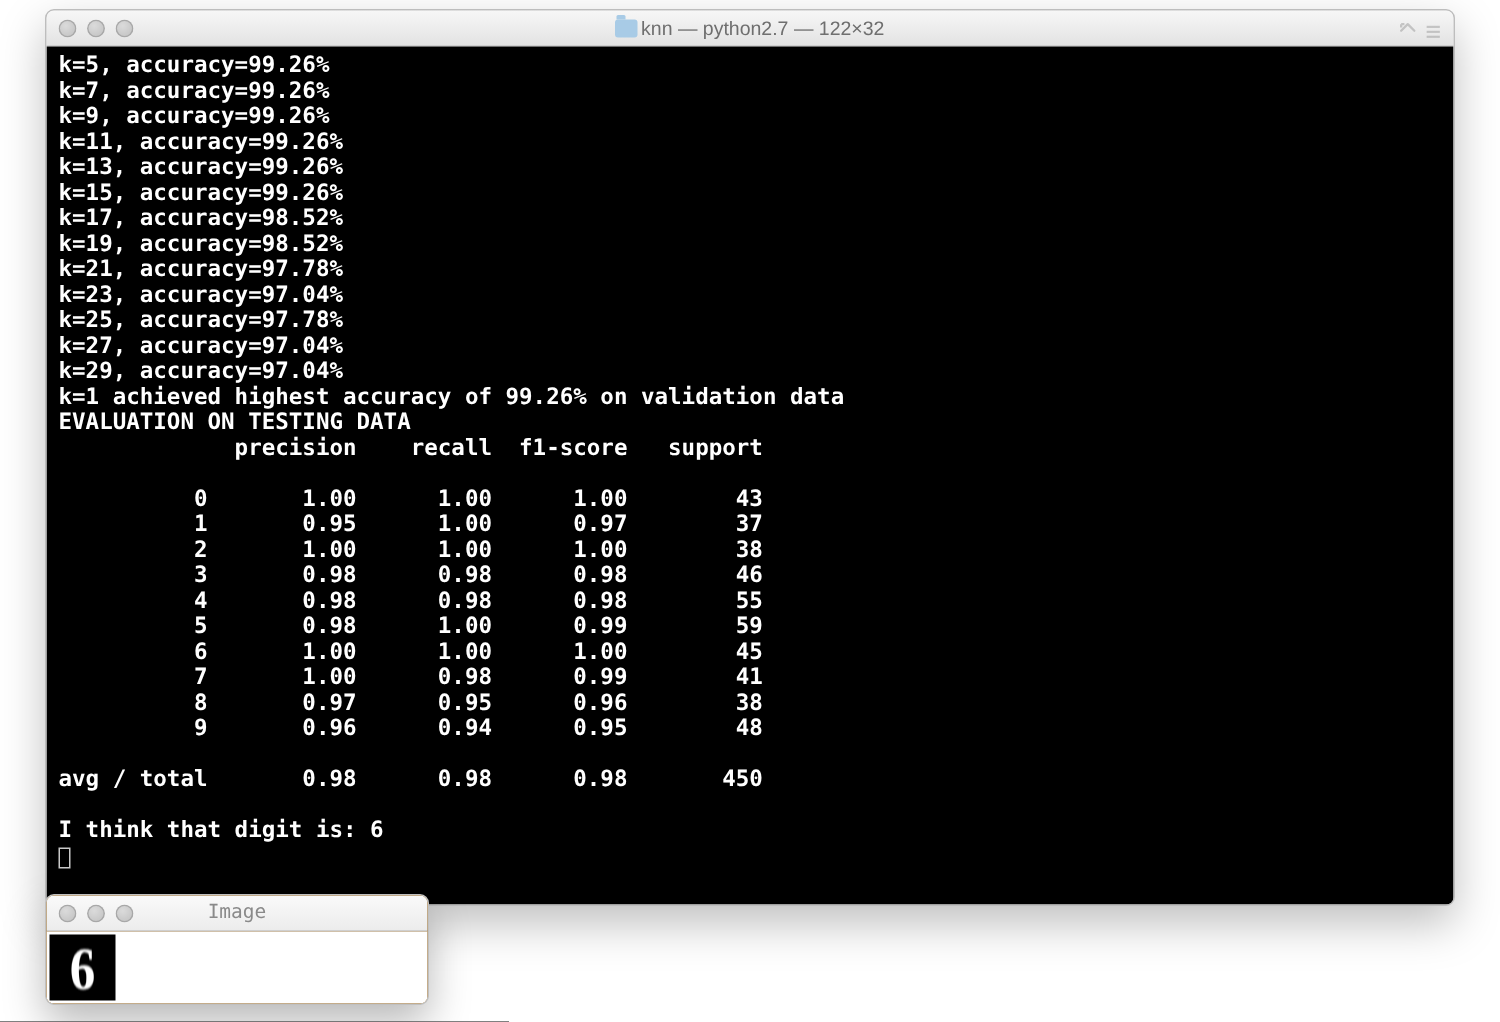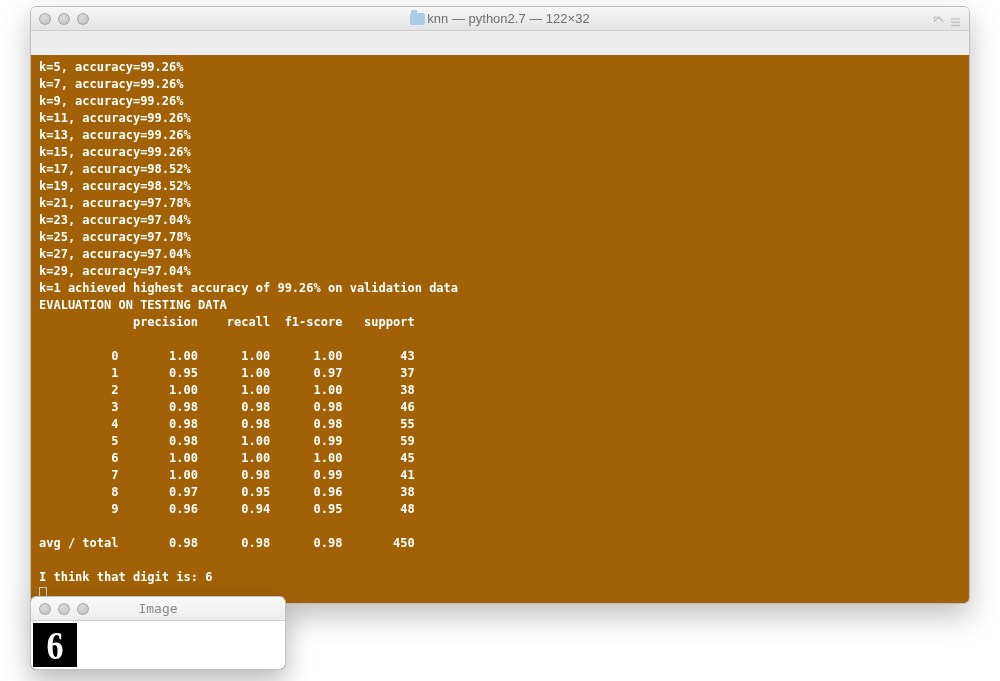--- a/index.html
+++ b/index.html
@@ -79,31 +79,30 @@
       gap: 6px;
     }
     .tb-corner {
       width: 11px; height: 11px;
       opacity: 0.35;
     }
     .tb-corner svg { width: 100%; height: 100%; }
 
     .terminal {
       flex: 1;
-      background: #a16207;
+      background: #000000;
       color: #ffffff;
       font-family: "Andale Mono","Menlo","Consolas",monospace;
-      font-size: 12px;
+      font-size: 15px;
       line-height: 17px;
       font-weight: bold;
       padding: 4px 8px 6px 8px;
       white-space: pre;
       overflow: hidden;
       position: relative;
-      margin-top: 24px;
     }
     .terminal .line { white-space: pre; }
     .cursor-box {
       display: inline-block;
       width: 8px;
       height: 14px;
       border: 1px solid #c9c9c9;
       vertical-align: text-bottom;
     }
 

